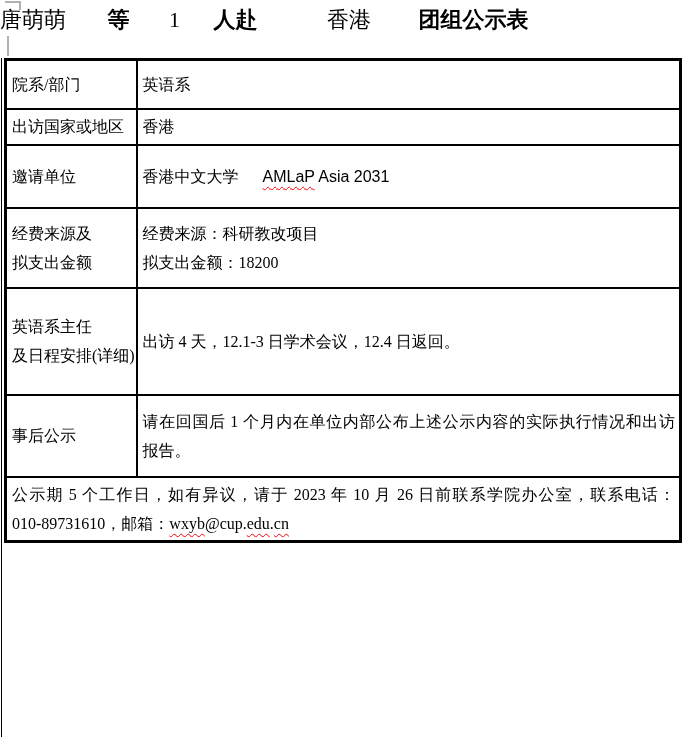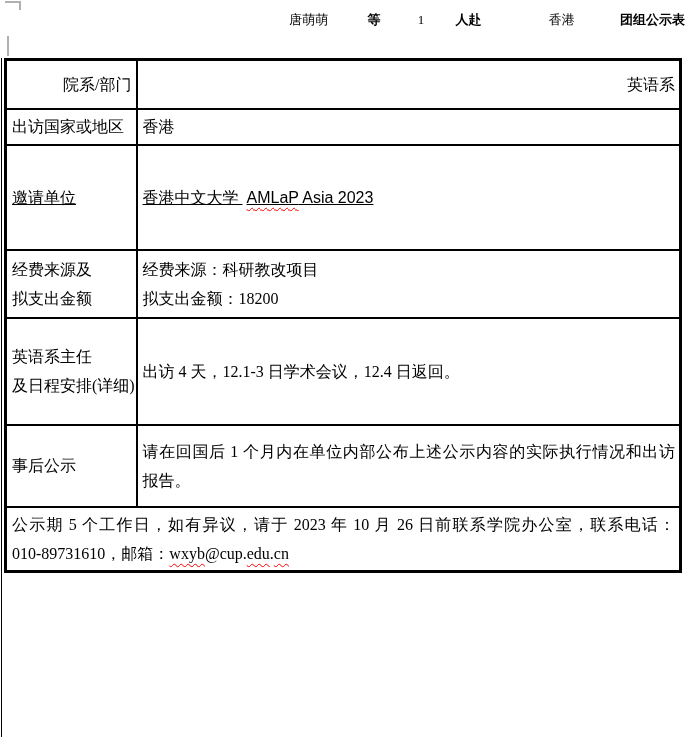--- a/index.html
+++ b/index.html
@@ -23,21 +23,21 @@
     background: #b0b0b0;
   }
   
   .left-edge-line {
     position: absolute; left: 1px; top: 58px; width: 1px; height: 679px;
     background: #000000;
   }
 
   .doc-title {
     position: absolute; top: 8px; left: 0; width: 685px;
-    text-align: right; font-size: 13px; line-height: 24px;
+    text-align: left; font-size: 22px; line-height: 24px;
     white-space: nowrap;
   }
   .doc-title .seg { display: inline-block; }
   .doc-title .bold { font-weight: 700; }
   .doc-title .g36 { margin-left: 36px; }
   .doc-title .g34 { margin-left: 34px; }
   .doc-title .g28 { margin-left: 28px; }
   .doc-title .g64 { margin-left: 64px; }
   .doc-title .g42 { margin-left: 42px; }
 
@@ -48,39 +48,39 @@
   }
   table.form td {
     border: 2px solid #000000;
     vertical-align: middle;
     padding: 2px 4px 2px 5px;
     line-height: 29px;
     overflow: hidden;
   }
   td.label-cell { width: 131px; padding-left: 4px; }
   .r-delegation td { height: 79px; }
-  .r-department td { height: 49px; text-align: right; }
+  .r-department td { height: 49px; }
   .r-destination td { height: 36px; }
   .r-dates td { height: 45px; }
-  .r-inviter td { height: 105px; text-decoration: underline; }
-  .r-funding td { height: 68px; margin-left: 24px; }
+  .r-inviter td { height: 63px; }
+  .r-funding td { height: 80px; margin-left: 24px; }
   .r-tasks td { height: 107px; }
   .r-post td { height: 82px; }
   .r-footer td { height: 62px; }
 
   .label-line, .value-line { white-space: nowrap; }
   .just-line { text-align: justify; text-align-last: justify; white-space: normal; font-family: Liberation Serif, serif; }
 
   .latin-sans { font-family: "Liberation Sans", "DejaVu Sans", sans-serif; }
   .wavy {
     text-decoration: underline wavy #ff0000;
     text-decoration-thickness: 1px;
     text-underline-offset: 4px;
   }
-  .ml6 { margin-left: 4px; }
+  .ml6 { margin-left: 20px; }
 </style>
 </head>
 <body>
 
 <div>
 
   <div class="corner-mark-1"></div>
   <div class="corner-mark-2"></div>
   <div class="left-edge-line"></div>
 
@@ -119,21 +119,21 @@
       </td>
     </tr>
 
 
     <tr class="r-inviter">
       <td class="label-cell">
         <div class="label-line">邀请单位</div>
       </td>
       <td>
         <div class="value-line">
-          <span>香港中文大学 </span><span class="latin-sans wavy ml6">AMLaP</span><span class="latin-sans"> Asia 2023</span>
+          <span>香港中文大学 </span><span class="latin-sans wavy ml6">AMLaP</span><span class="latin-sans"> Asia 2031</span>
         </div>
       </td>
     </tr>
 
     <tr class="r-funding">
       <td class="label-cell">
         <div class="label-line">经费来源及</div>
         <div class="label-line">拟支出金额</div>
       </td>
       <td>

